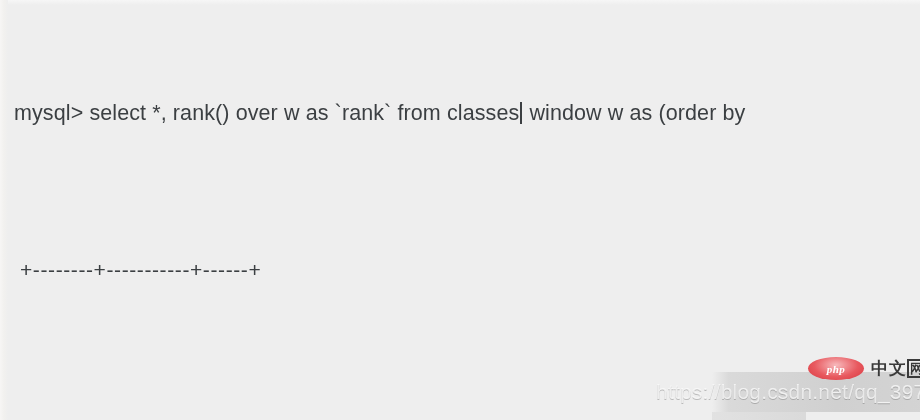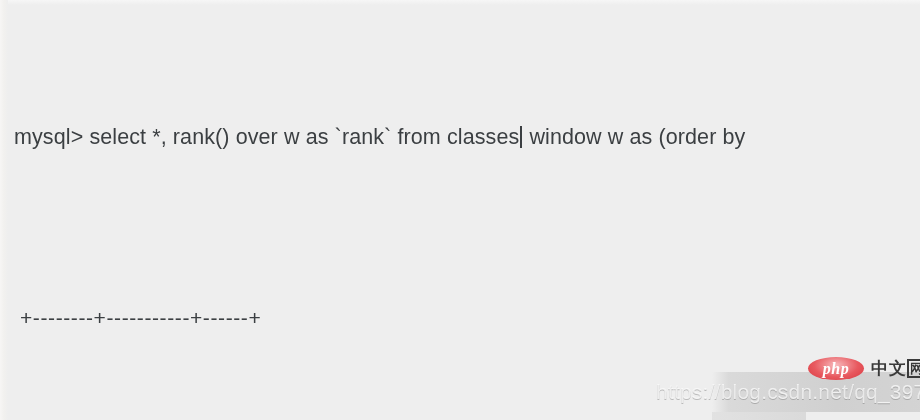--- a/index.html
+++ b/index.html
@@ -38,21 +38,20 @@
     width: 886px;
     color: #3b3f42;
     font-size: 21.5px;
     line-height: 31.3px;
     letter-spacing: 0.1px;
     white-space: pre;
   }
   .line {
     white-space: pre;
     height: 31.3px;
-    margin-top: 24px;
   }
   
   .rule {
     padding-left: 6px;
     font-size: 21px;
     letter-spacing: 0.6px;
   }
   .prompt-line {
     white-space: pre-wrap;
     height: auto;
@@ -115,21 +114,21 @@
   }
   #wm-php {
     width: 56px;
     height: 23px;
     border-radius: 50%;
     background: radial-gradient(ellipse at 50% 35%, #f7b9bc 0%, #e8595f 55%, #d8373f 100%);
     color: #ffffff;
     font-family: "Liberation Serif", serif;
     font-style: italic;
     font-weight: bold;
-    font-size: 16px;
+    font-size: 11px;
     display: flex;
     align-items: center;
     justify-content: center;
     letter-spacing: 0.5px;
   }
   #wm-cn {
     color: #3a3a3a;
     font-size: 17px;
     font-weight: bold;
     letter-spacing: 0px;

